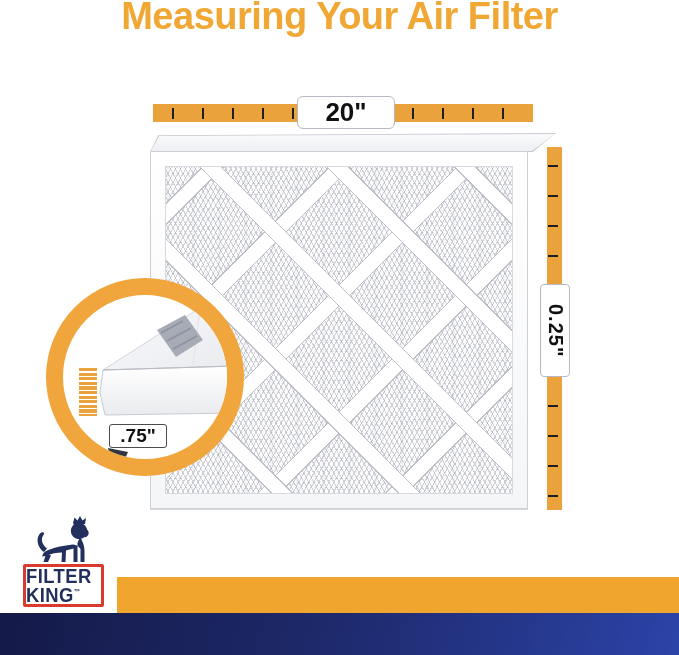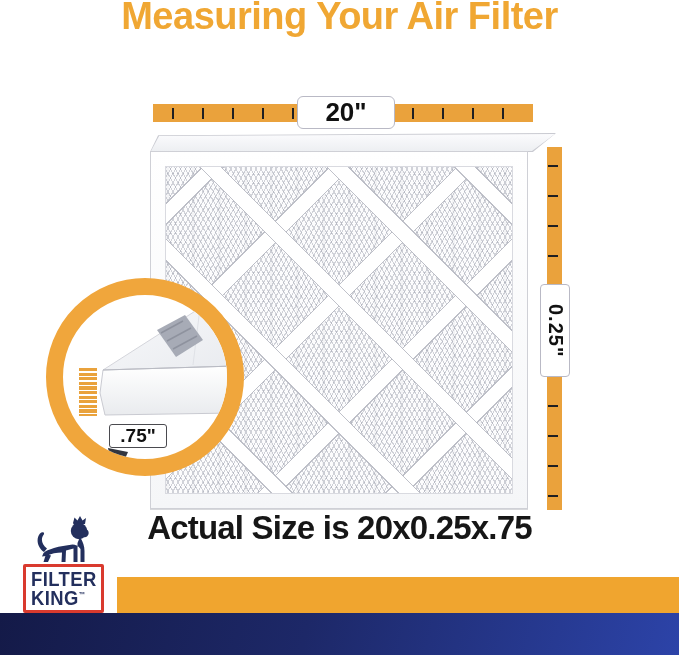--- a/index.html
+++ b/index.html
@@ -88,23 +88,23 @@
     display:flex;align-items:center;justify-content:center;
     font-size:19px;font-weight:700;color:#111;
   }
   
   .bar-orange{position:absolute;left:117px;top:577px;width:562px;height:36px;background:#F0A52F;z-index:1;}
   .bar-navy{position:absolute;left:0;top:613px;width:679px;height:42px;z-index:2;
     background:linear-gradient(105deg,#141A48 0%,#1D2868 45%,#2C43A8 100%);}
   
   .lion{position:absolute;left:36px;top:516px;width:64px;height:50px;z-index:4;}
   .logo-box{
-    position:absolute;left:23px;top:564px;width:81px;height:49px;box-sizing:border-box;z-index:4;
+    position:absolute;left:23px;top:564px;width:81px;height:43px;box-sizing:border-box;z-index:4;
     background:#ffffff;border:3px solid #D93A2E;border-radius:2px;
-    display:flex;flex-direction:column;justify-content:center;padding-left:5px;
+    display:flex;flex-direction:column;justify-content:center;
   }
   .logo-line{
     font-size:20px;line-height:16.5px;font-weight:700;color:#232F5D;
     letter-spacing:0.5px;transform:scaleX(0.92);transform-origin:left center;white-space:nowrap;
   }
   .logo-tm{font-size:7px;font-weight:700;vertical-align:super;letter-spacing:0;}
 </style>
 </head>
 <body>
 
@@ -152,21 +152,20 @@
         <line x1="40" y1="75" x2="172" y2="71" stroke="#b8bac2" stroke-width="1"></line>
 
         <polygon points="45,153 65,157 52,187" fill="#33363f"></polygon>
         <polygon points="148,155 170,141 170,157" fill="#d8dade"></polygon>
       </svg>
       <div class="mini-ruler"></div>
       <div class="mag-label">.75"</div>
     </div>
   </div>
 
-  <div class="actual">Actual Size is 20x0.25x.75</div>
 
   <div class="bar-orange"></div>
   <div class="bar-navy"></div>
 
   <svg class="lion" viewBox="0 0 64 50">
     <g fill="#232F5D">
 
       <polygon points="37,7 38.5,1.5 41.5,4.5 44,0 46.5,4.5 50,2 49,8 38,9"></polygon>
 
       <circle cx="43" cy="15" r="8.2"></circle>

